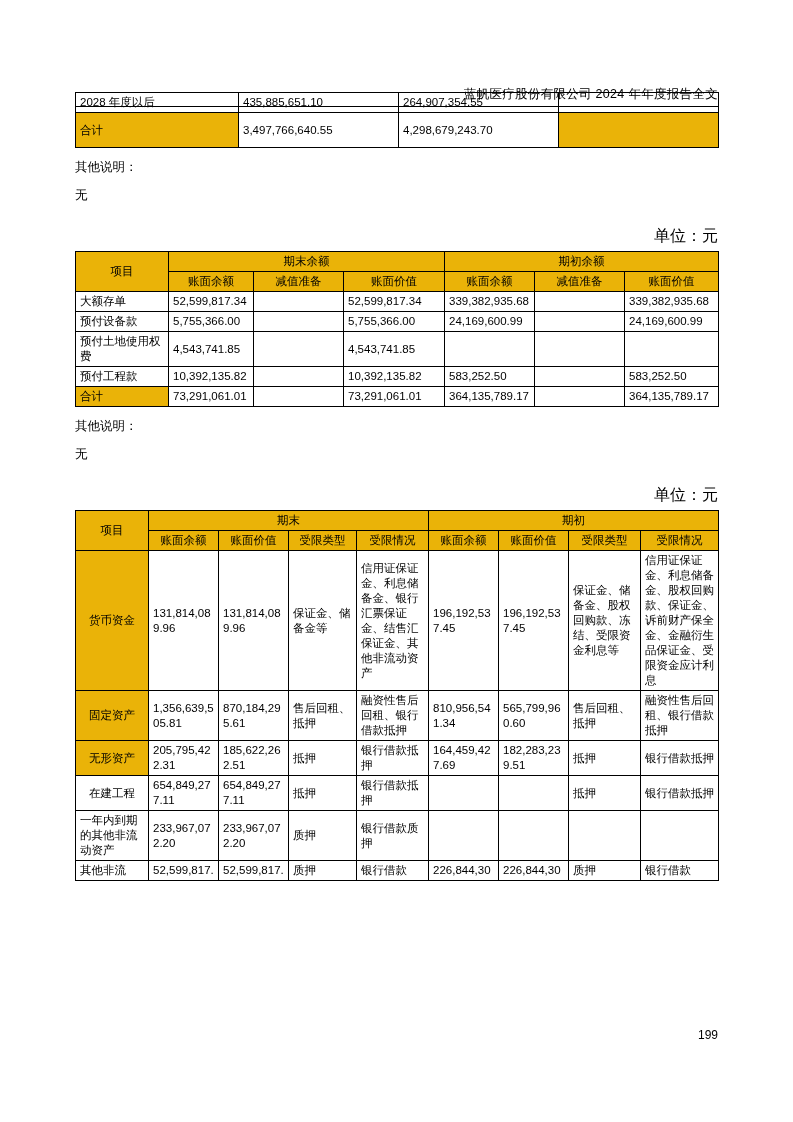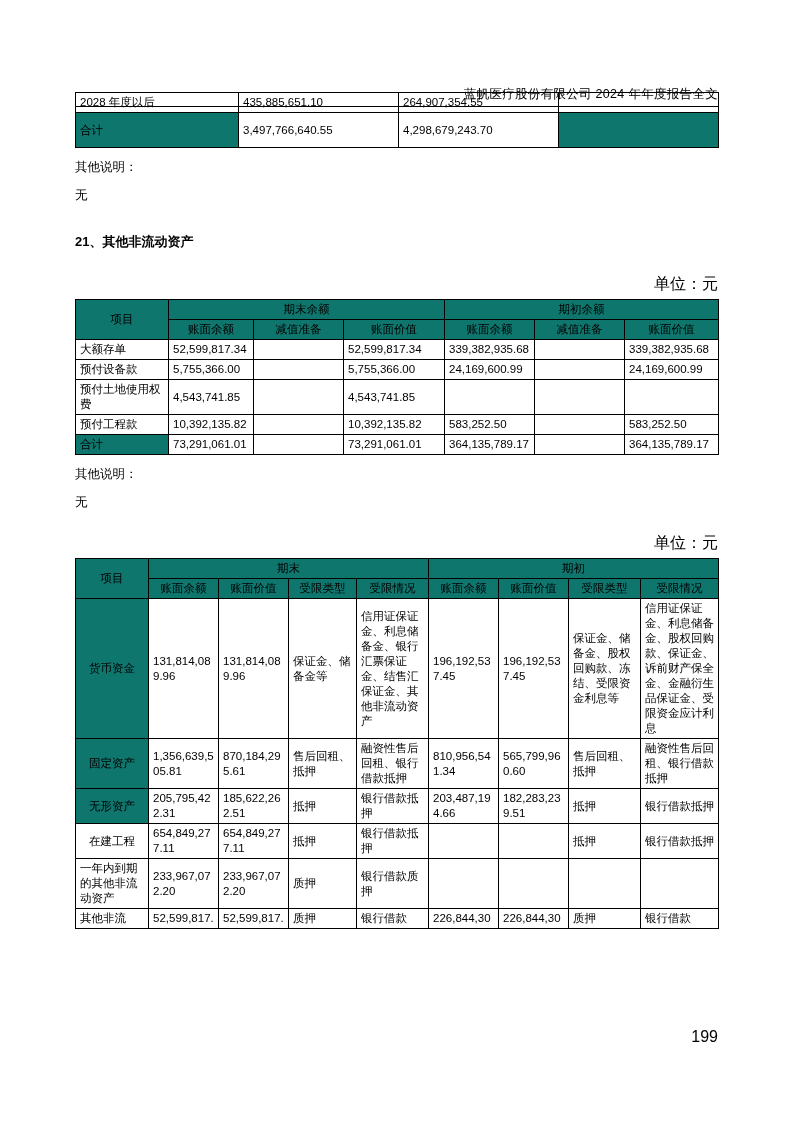--- a/index.html
+++ b/index.html
@@ -54,21 +54,21 @@
     border: 1px solid #000000;
     font-size: 11.5px;
     line-height: 15px;
     padding: 2px 4px;
     vertical-align: middle;
     font-weight: normal;
     word-wrap: break-word;
     overflow-wrap: break-word;
   }
   .shaded {
-    background: #0f766e;
+    background: #eab308;
   }
   .num {
   }
   .ctr {
     text-align: center;
   }
   .lft {
     text-align: left;
   }
   .note-label {
@@ -93,21 +93,21 @@
   .unit-line {
     font-size: 16px;
     font-family: "Liberation Sans", "DejaVu Sans", sans-serif;
     text-align: right;
     margin: 22px 0 4px 0;
   }
   .page-number {
     position: absolute;
     right: 75px;
     top: 1028px;
-    font-size: 16px;
+    font-size: 12px;
     font-family: "Liberation Sans", "DejaVu Sans", sans-serif;
     text-align: right;
   }
   .t22 td { padding: 3px 4px; }
   .t22 .lbl { text-align: center; }
 </style>
 </head>
 <body>
 
 <div class="page">
@@ -138,21 +138,20 @@
           <td class="num">3,497,766,640.55</td>
           <td class="num">4,298,679,243.70</td>
           <td class="num shaded"></td>
         </tr>
       </tbody>
     </table>
 
     <div class="note-label">其他说明：</div>
     <div class="note-value">无</div>
 
-    <div class="section-heading">21、其他非流动资产</div>
     <div class="unit-line">单位：元</div>
 
     <table class="doc">
       <colgroup>
         <col style="width:93px">
         <col style="width:85px">
           <col style="width:90px">
           <col style="width:101px">
         <col style="width:90px">
           <col style="width:90px">
@@ -278,21 +277,21 @@
           <td class="num">565,799,960.60</td>
           <td class="lft">售后回租、抵押</td>
           <td class="lft">融资性售后回租、银行借款抵押</td>
         </tr>
         <tr>
           <td class="lbl shaded">无形资产</td>
           <td class="num">205,795,422.31</td>
           <td class="num">185,622,262.51</td>
           <td class="lft">抵押</td>
           <td class="lft">银行借款抵押</td>
-          <td class="num">203,487,194.66</td>
+          <td class="num">164,459,427.69</td>
           <td class="num">182,283,239.51</td>
           <td class="lft">抵押</td>
           <td class="lft">银行借款抵押</td>
         </tr>
         <tr>
           <td class="lbl">在建工程</td>
           <td class="num">654,849,277.11</td>
           <td class="num">654,849,277.11</td>
           <td class="lft">抵押</td>
           <td class="lft">银行借款抵押</td>

